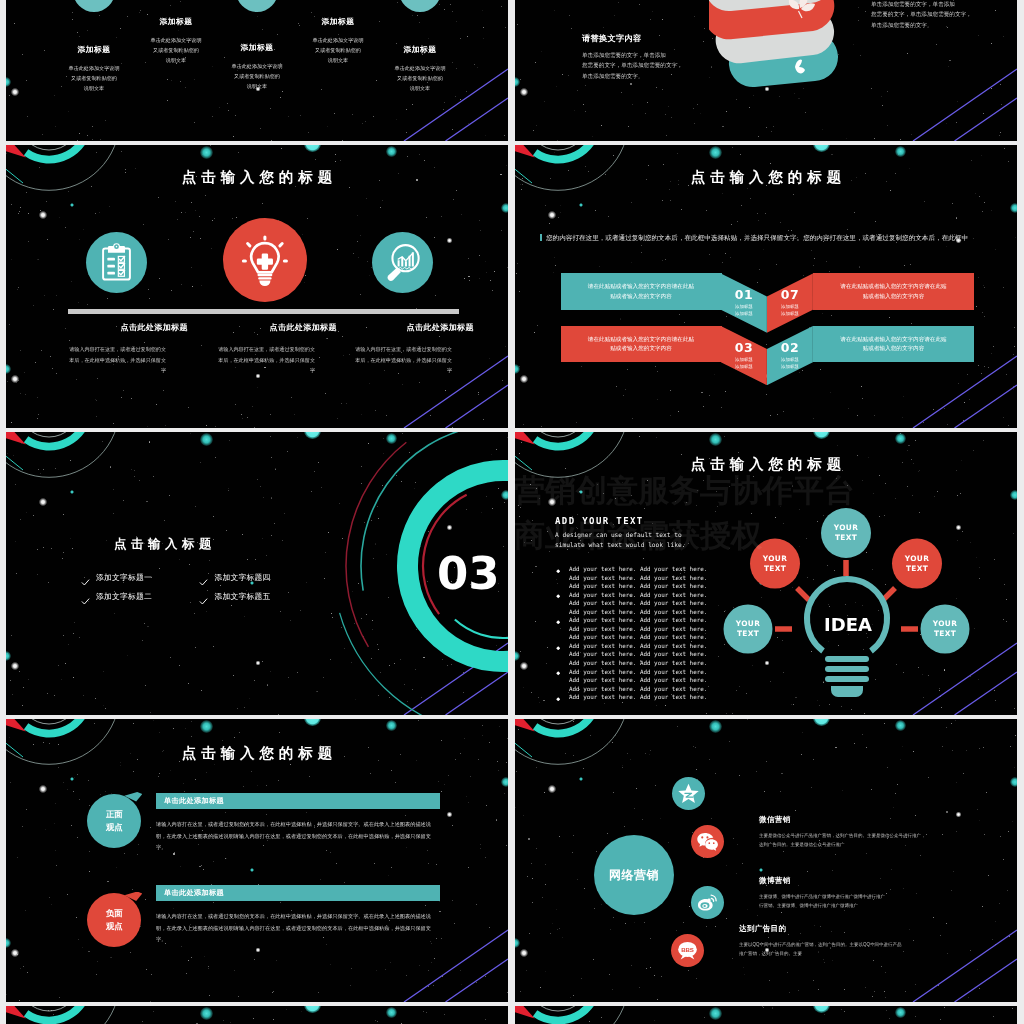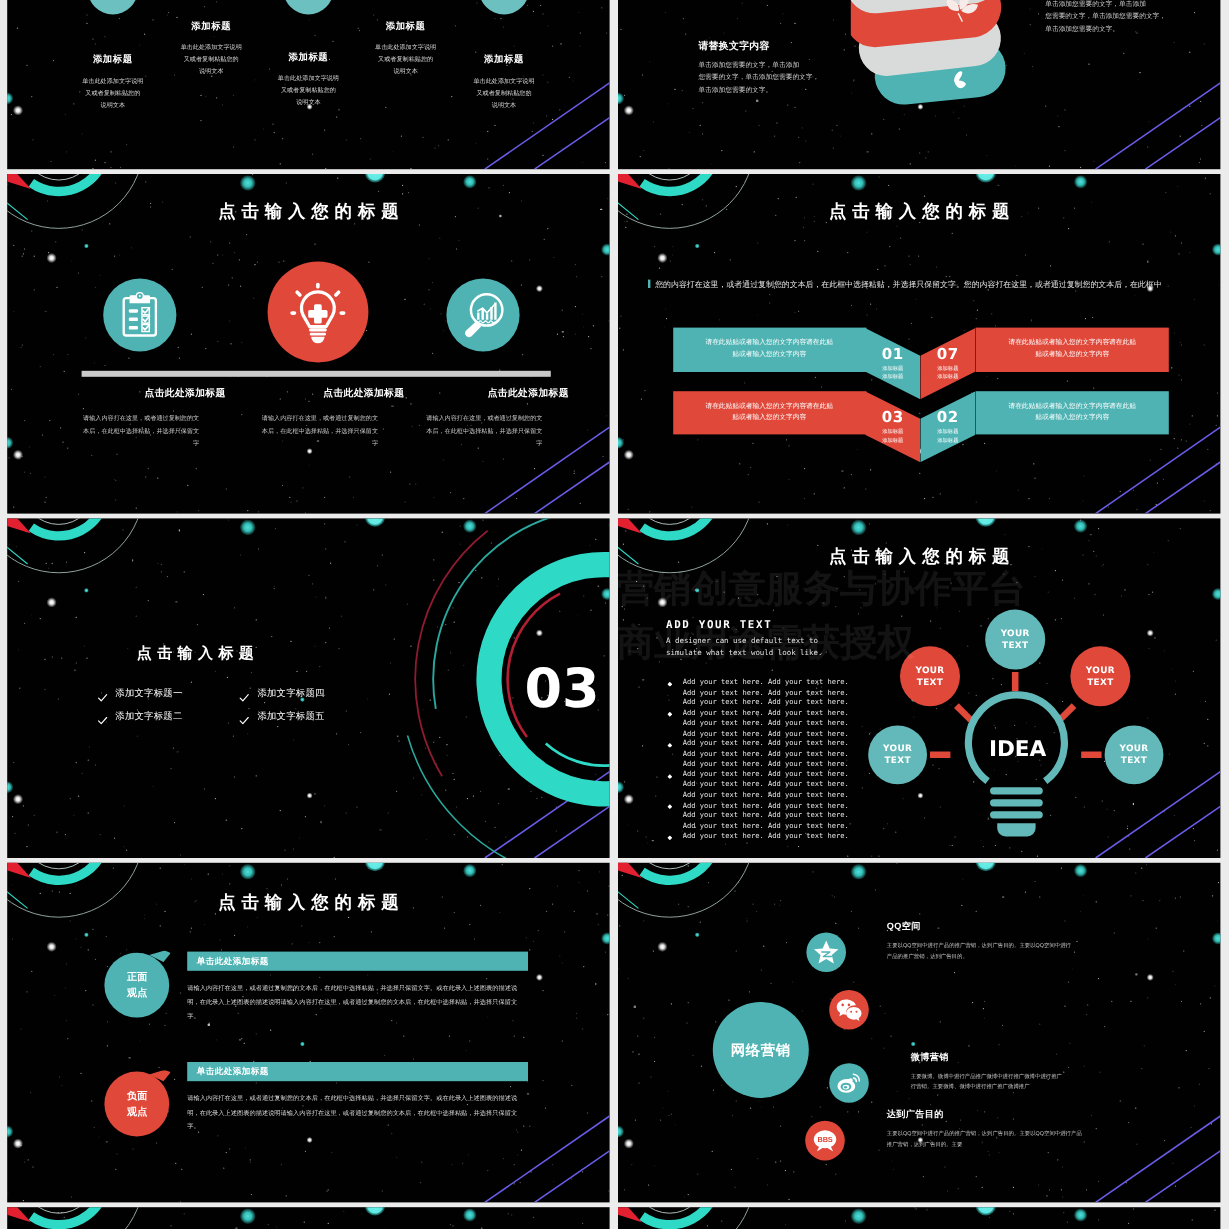--- a/index.html
+++ b/index.html
@@ -2463,37 +2463,37 @@
       <div class="s-mk">
         <div class="mk-center">
           <div class="mk-ct">网络营销</div>
         </div>
         <div class="mk-ic" style="left: 156.5px; top: 57.5px; background: rgb(79, 179, 179); color: rgb(79, 179, 179);">
           <span class="ic" style="width: 23px; height: 23px;"><svg viewBox="0 0 64 64" width="100%" height="100%">
               <path d="M32 5 L40.2 23.6 L60.4 25.1 L45 38.4 L49.8 58.2 L32 47.5 L14.2 58.2 L19 38.4 L3.6 25.1 L23.8 23.6 Z" fill="#fff"></path>
               <path d="M22 31.5h18.5L25.5 42h19" fill="none" stroke="currentColor" stroke-width="3.4" stroke-linecap="round" stroke-linejoin="round"></path>
             </svg></span>
         </div>
-        <div class="mk-tb" style="left: 224px; top: 48px;">
-          <div class="mk-h">QQ空间</div>
-          <div class="mk-b">主要以QQ空间中进行产品的推广营销，达到广告目的。主要以QQ空间中进行<br>产品的推广营销，达到广告目的。</div>
-        </div>
         <div class="mk-ic" style="left: 176px; top: 105.5px; background: rgb(224, 72, 58); color: rgb(224, 72, 58);">
           <span class="ic" style="width: 23px; height: 23px;"><svg viewBox="0 0 64 64" width="100%" height="100%">
               <path d="M24.6 8C13 8 3.6 15.8 3.6 25.4c0 5.5 3.1 10.4 7.9 13.6l-2 7.9 8.4-4.5c2.2.6 4.5.9 6.9.9h.9c-.4-1.4-.6-2.9-.6-4.4 0-9.6 9.4-17.4 20.9-17.4.7 0 1.4 0 2.1.1C46.2 14.2 36.4 8 24.6 8z" fill="#fff"></path>
               <path d="M61 40.3c0-8-8-14.6-17.8-14.6s-17.8 6.5-17.8 14.6S33.3 54.8 43.2 54.8c2 0 4-.3 5.8-.8l7.1 3.7-1.7-6.4c4-2.7 6.6-6.6 6.6-11z" fill="#fff"></path>
               <g fill="currentColor">
                 <ellipse cx="17.4" cy="20.6" rx="2.9" ry="3.1"></ellipse>
                 <ellipse cx="31.8" cy="20.6" rx="2.9" ry="3.1"></ellipse>
               </g>
               <g fill="currentColor">
                 <ellipse cx="37" cy="36.6" rx="2.3" ry="2.5"></ellipse>
                 <ellipse cx="49.4" cy="36.6" rx="2.3" ry="2.5"></ellipse>
               </g>
             </svg></span>
+        </div>
+        <div class="mk-tb" style="left: 244px; top: 96px;">
+          <div class="mk-h">微信营销</div>
+          <div class="mk-b">主要是微信公众号进行产品推广营销，达到广告目的。主要是微信公众号进行推广，<br>达到广告目的。主要是微信公众号进行推广</div>
         </div>
         <div class="mk-ic" style="left: 176px; top: 166.5px; background: rgb(79, 179, 179); color: rgb(79, 179, 179);">
           <span class="ic" style="width: 23px; height: 23px;"><svg viewBox="0 0 64 64" width="100%" height="100%">
               <path d="M27 22.5c-11.6 0-21.6 6.6-21.6 17 0 8.6 9.4 15 21 15 11.6 0 20-6.3 20-14.9 0-4.9-3-8.6-6.6-10.8 1.3-1.9 1.4-4.6-.6-6.4-2.2-2-5.8-1.4-7.5.6-1.5-.4-3.1-.5-4.7-.5z" fill="#fff"></path>
               <ellipse cx="25" cy="40.5" rx="12.5" ry="9.2" fill="currentColor"></ellipse>
               <ellipse cx="25" cy="41.5" rx="7.6" ry="5.6" fill="#fff"></ellipse>
               <ellipse cx="24" cy="42" rx="3.5" ry="2.8" fill="currentColor"></ellipse>
               <g fill="none" stroke="#fff" stroke-width="3.6" stroke-linecap="round">
                 <path d="M42 11.5a15.5 15.5 0 0 1 14 15.6"></path>
                 <path d="M42.5 20.5a7.8 7.8 0 0 1 6.4 8.2"></path>

